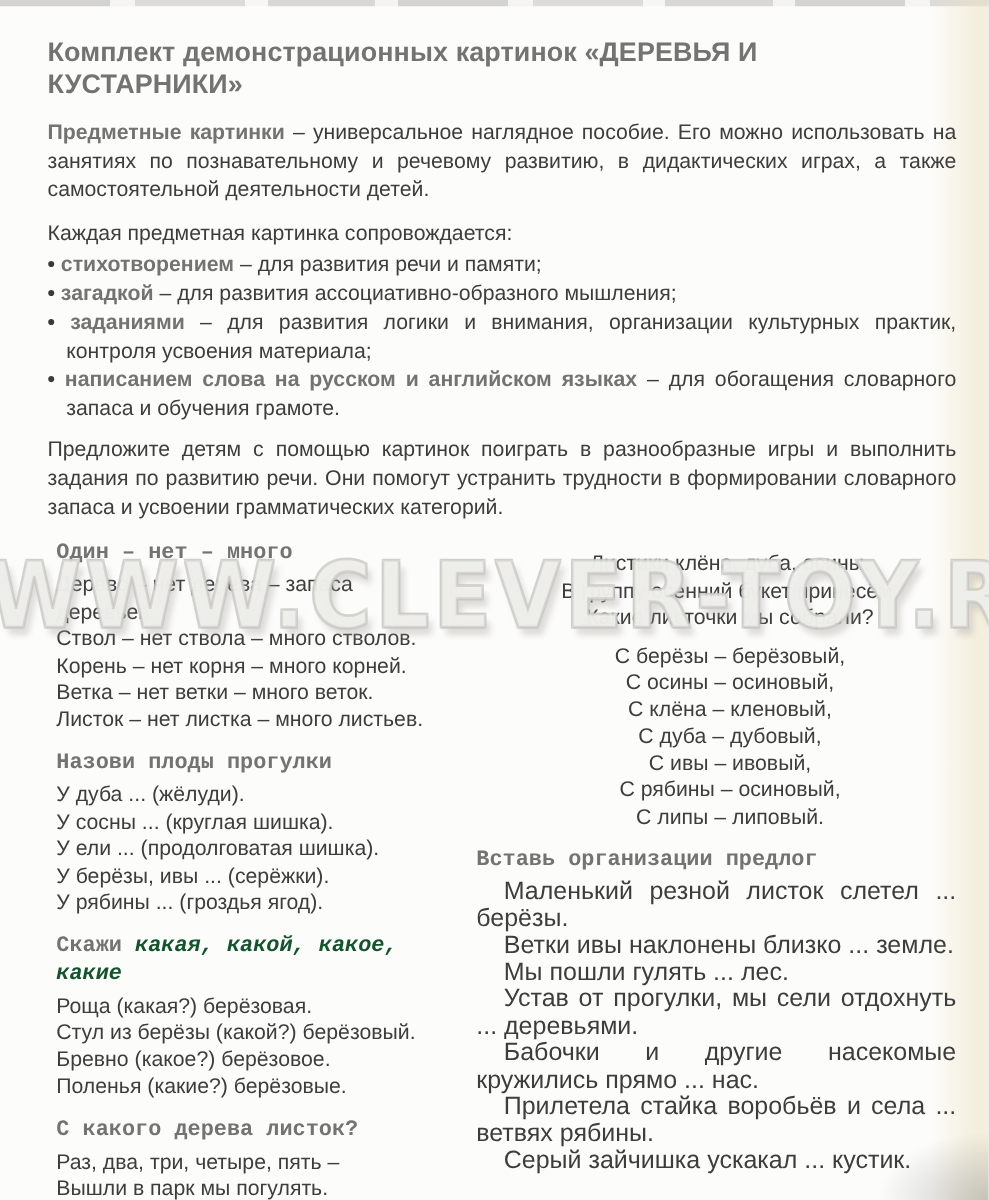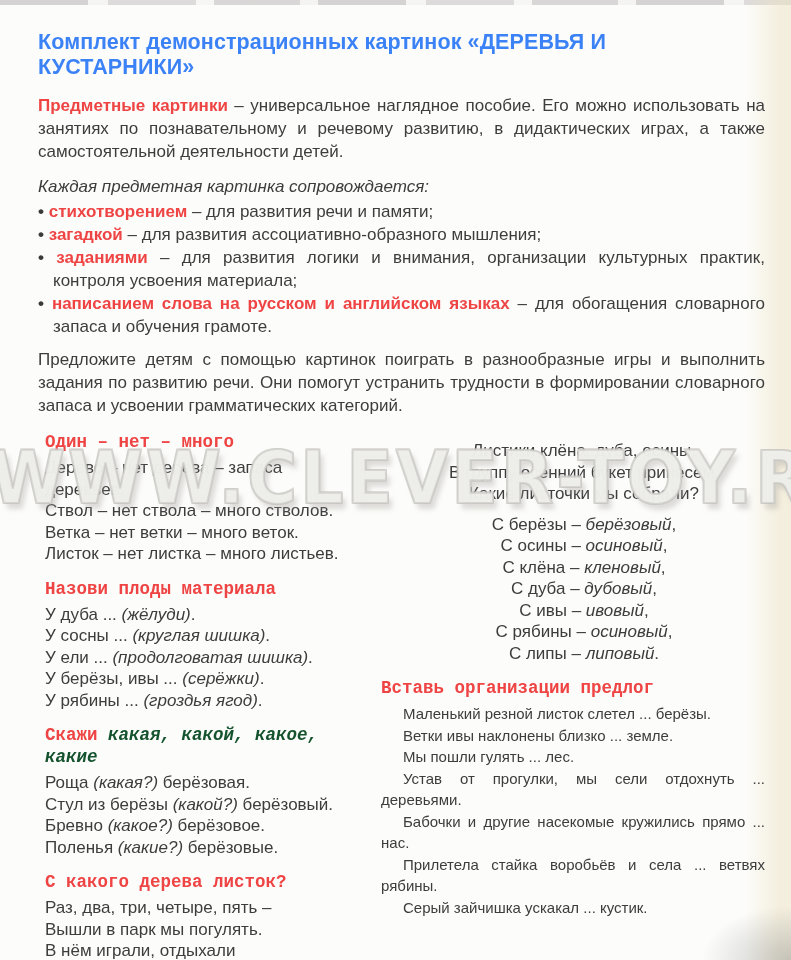--- a/index.html
+++ b/index.html
@@ -27,52 +27,52 @@
   }
   .scan-corner-shadow{
     position:absolute;right:0;bottom:0;width:90px;height:55px;
     background:radial-gradient(ellipse at 100% 100%, rgba(140,140,138,.45), rgba(140,140,138,0) 70%);
   }
   .content{
     position:absolute;left:38px;top:24px;width:727px;
   }
   .doc-title{
     margin:6px 0 14px 0;
-    font-size:21.5px;font-weight:bold;color:#3b82f6;
+    font-size:21.5px;font-weight:bold;color:#737373;
     letter-spacing:.1px;
   }
   .para{
     margin:0 0 10px 0;
     font-size:17px;line-height:23px;text-align:justify;
   }
-  .list-intro{margin:12px 0 2px 0;font-size:17px;line-height:23px;font-style:italic;}
+  .list-intro{margin:12px 0 2px 0;font-size:17px;line-height:23px;}
   .bullets{list-style:none;margin:2px 0 10px 0;padding:0;}
   .bullets li{
     font-size:17px;line-height:23px;text-align:justify;
     padding-left:15px;text-indent:-15px;margin:0;
   }
   .bullet-char{font-weight:bold;color:#3a3a3a;}
-  b,.b{font-weight:bold;color:#ef4444;}
-  .i{font-style:italic;}
+  b,.b{font-weight:bold;color:#737373;}
+  .i{}
   .bi{font-weight:bold;font-style:italic;color:#14532d;}
   .columns{
     display:flex;gap:18px;margin-top:14px;
   }
   .col-left{width:325px;padding-left:7px;box-sizing:border-box;}
   .col-right{width:384px;}
   .col-heading{
     font-size:17.5px;font-weight:bold;color:#313131;
     margin:13px 0 4px 0;line-height:22px;font-family:Liberation Mono, monospace;
   }
   .col-left .section:first-child .col-heading{margin-top:0;}
   .line{font-size:17px;line-height:21.5px;}
   .col-right .line{padding-left:22px;text-align:center;}
   .col-right .group-gap{height:9px;}
   .prose{
-    margin:0;font-size:15px;line-height:21.5px;
+    margin:0;font-size:20px;line-height:21.5px;
     text-align:justify;text-indent:22px;
   }
   .watermark{
     position:absolute;left:-10px;top:438px;width:815px;
     font-family:"DejaVu Sans",sans-serif;
     font-size:68px;font-weight:bold;letter-spacing:3px;
     white-space:nowrap;
     color:rgba(250,250,247,.72);
     -webkit-text-stroke:2px rgba(195,193,190,.55);
     text-shadow:
@@ -113,25 +113,26 @@
       </ul>
 
     <p class="para">Предложите детям с помощью картинок поиграть в разнообразные игры и выполнить задания по развитию речи. Они помогут устранить трудности в формировании словарного запаса и усвоении грамматических категорий.</p>
 
     <div class="columns">
       <div class="col-left" id="col-left">
           <div class="section">
             <div class="col-heading"><span class="b">Один – нет – много</span></div>
             <div class="line"><span>Дерево – нет дерева – запаса деревьев.</span></div>
             <div class="line"><span>Ствол – нет ствола – много стволов.</span></div>
+            <div class="line"><span>Корень – нет корня – много корней.</span></div>
             <div class="line"><span>Ветка – нет ветки – много веток.</span></div>
             <div class="line"><span>Листок – нет листка – много листьев.</span></div>
           </div>
           <div class="section">
-            <div class="col-heading"><span class="b">Назови плоды материала</span></div>
+            <div class="col-heading"><span class="b">Назови плоды прогулки</span></div>
             <div class="line"><span>У дуба ... </span><span class="i">(жёлуди)</span><span>.</span></div>
             <div class="line"><span>У сосны ... </span><span class="i">(круглая шишка)</span><span>.</span></div>
             <div class="line"><span>У ели ... </span><span class="i">(продолговатая шишка)</span><span>.</span></div>
             <div class="line"><span>У берёзы, ивы ... </span><span class="i">(серёжки)</span><span>.</span></div>
             <div class="line"><span>У рябины ... </span><span class="i">(гроздья ягод)</span><span>.</span></div>
           </div>
           <div class="section">
             <div class="col-heading"><span class="b">Скажи </span><span class="bi">какая, какой, какое, какие</span></div>
             <div class="line"><span>Роща </span><span class="i">(какая?)</span><span> берёзовая.</span></div>
             <div class="line"><span>Стул из берёзы </span><span class="i">(какой?)</span><span> берёзовый.</span></div>

